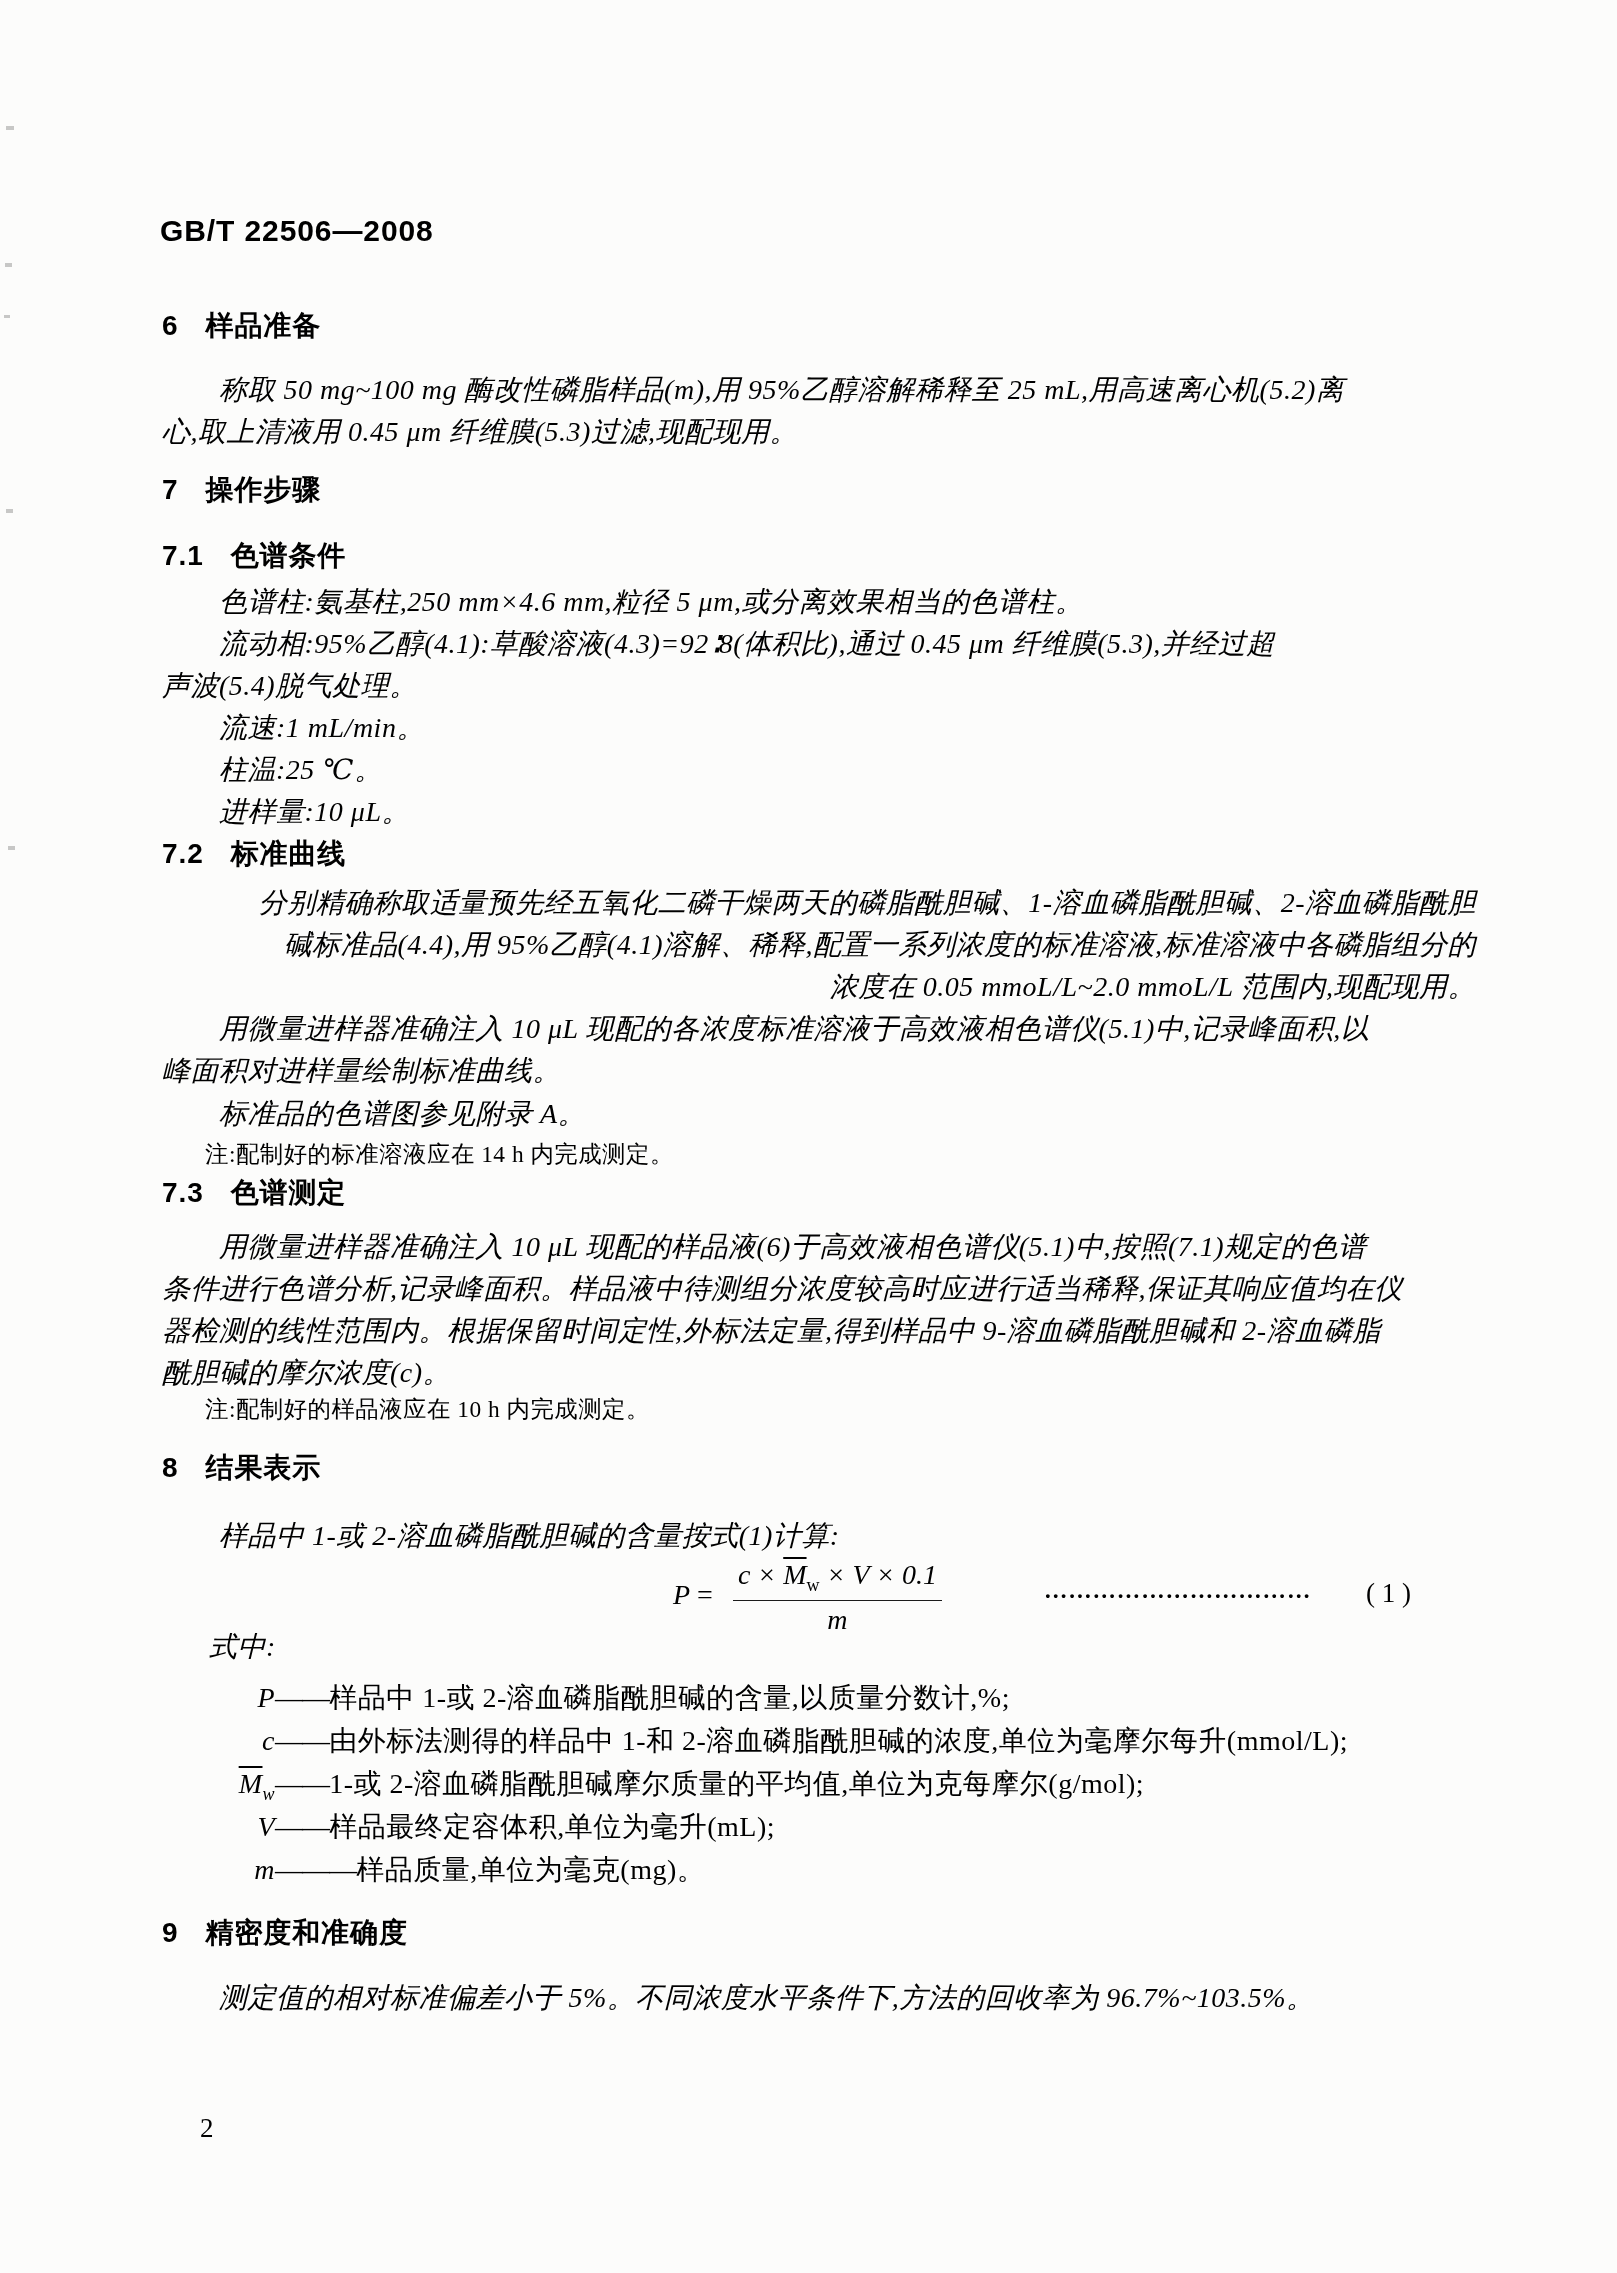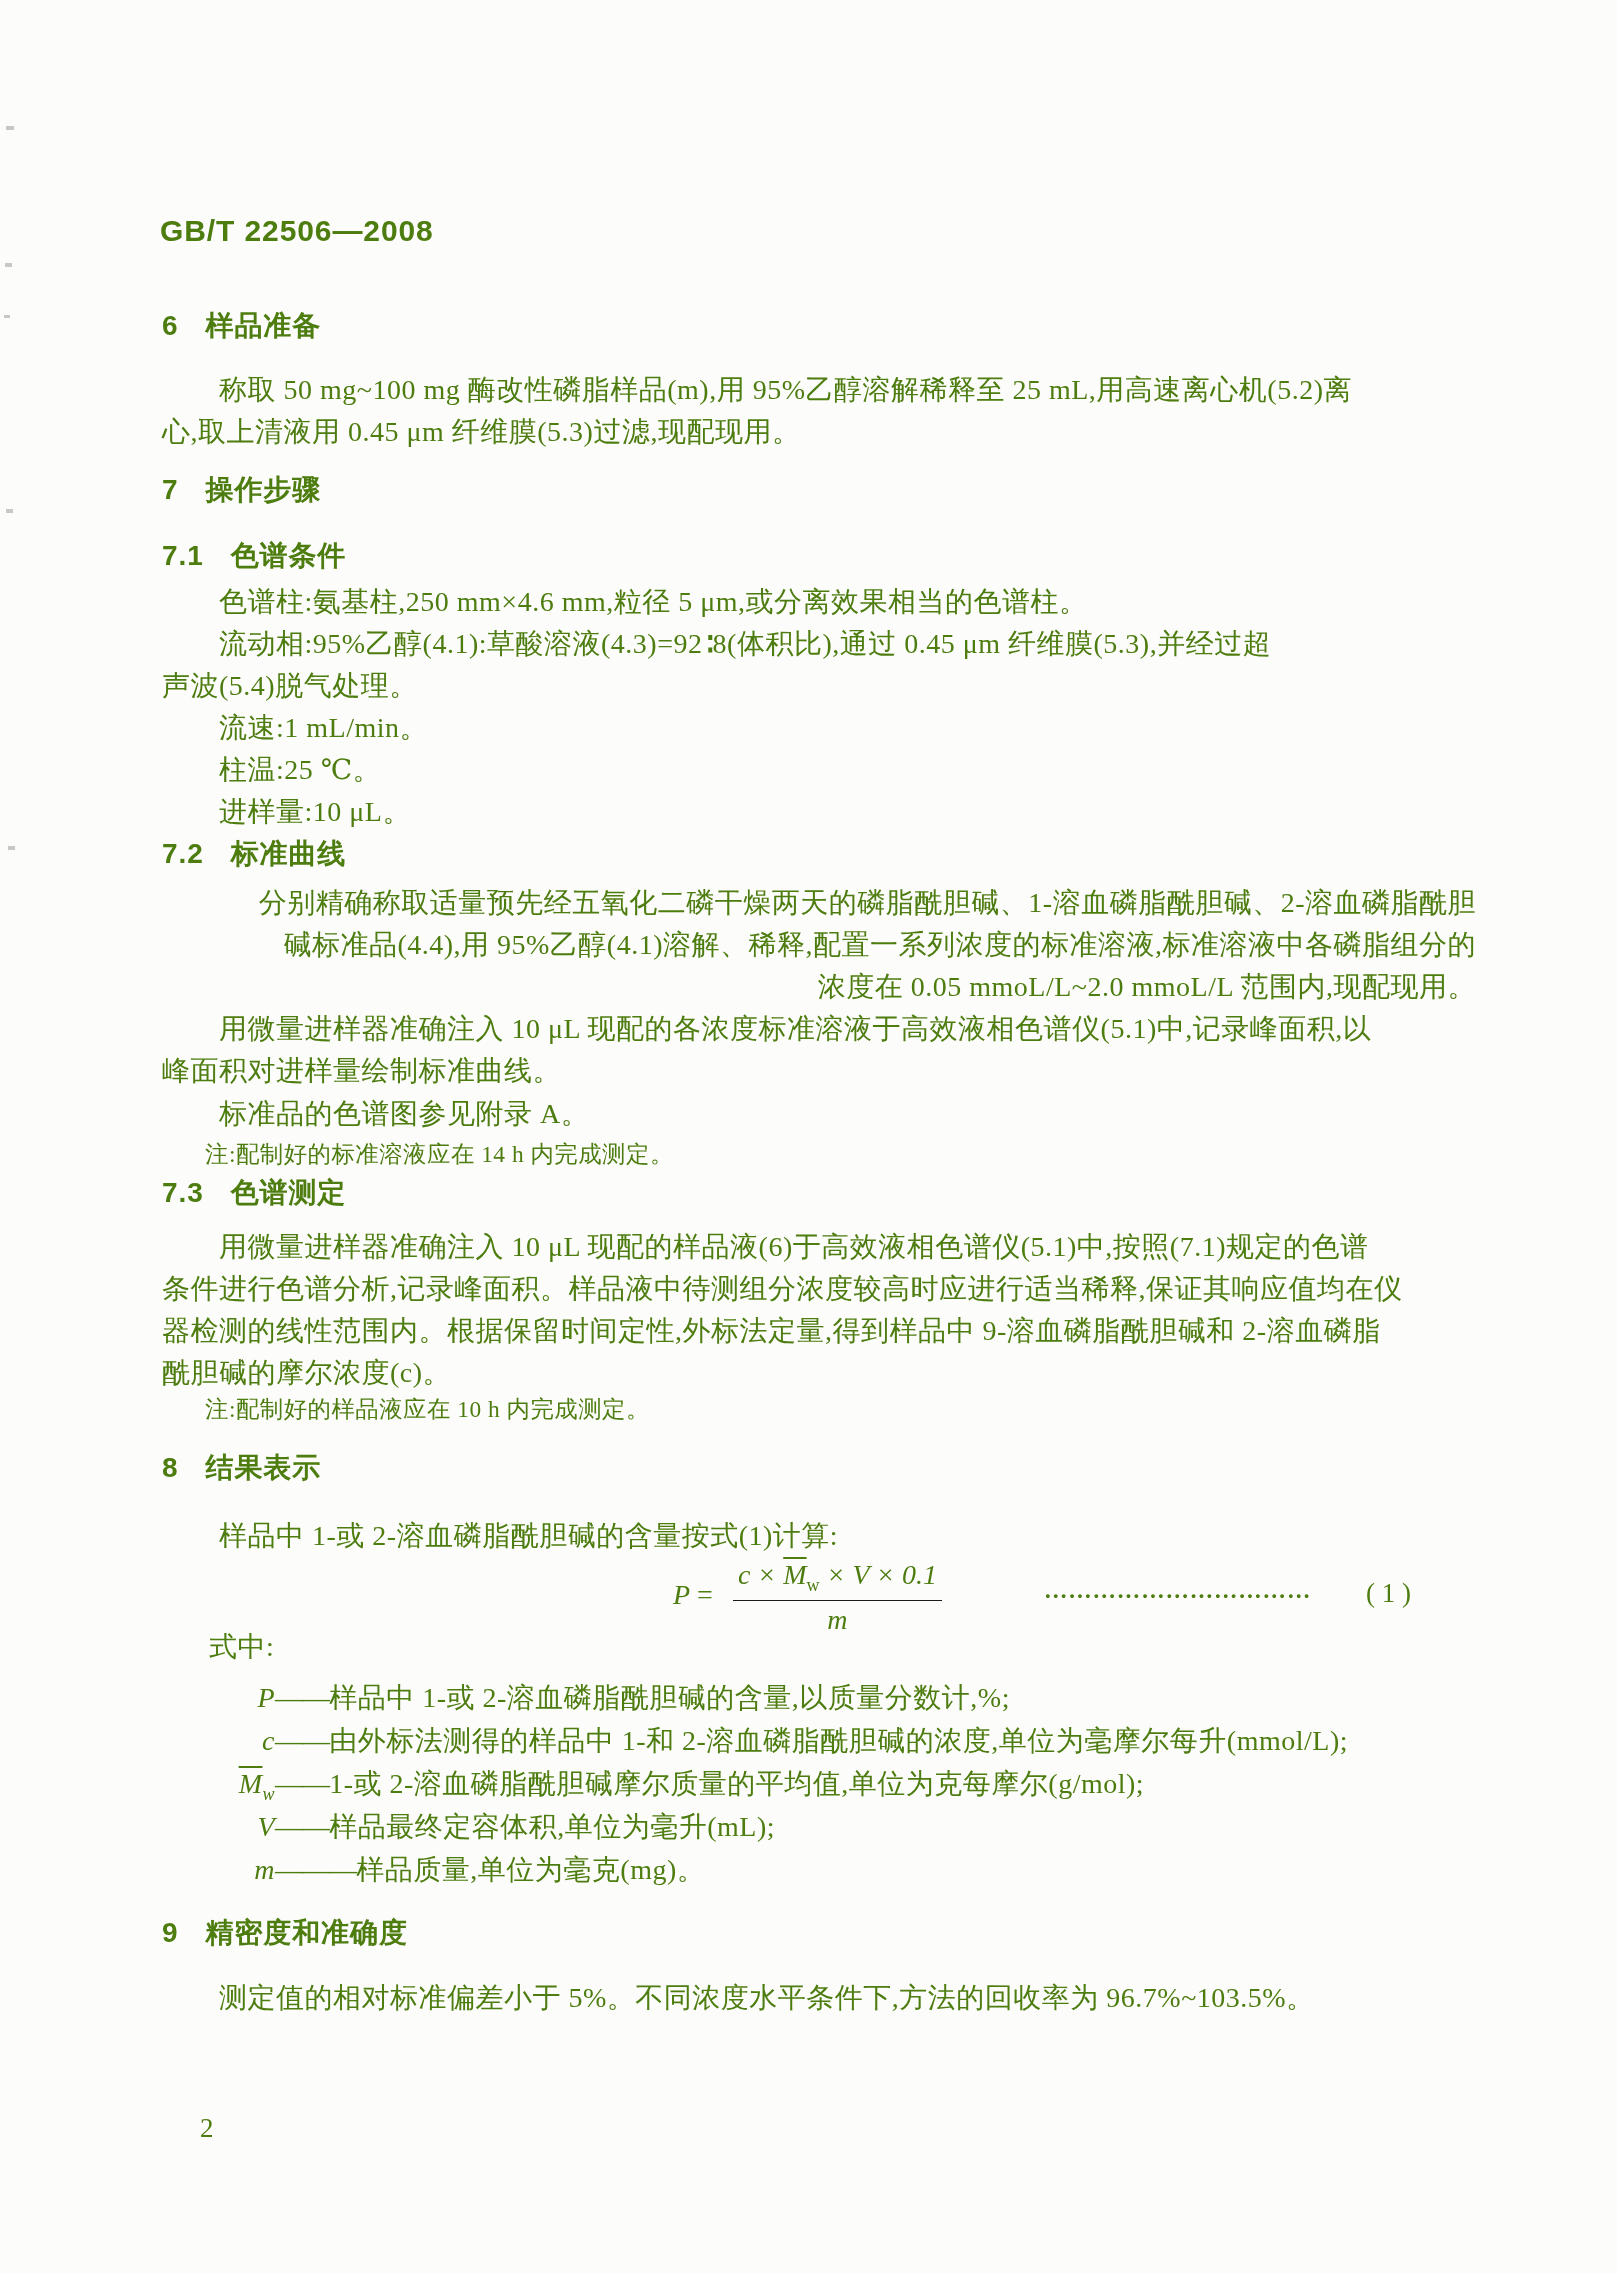--- a/index.html
+++ b/index.html
@@ -1,37 +1,37 @@
 <!DOCTYPE html>
 <html style="font-size:14.4px"><head>
 <meta charset="utf-8">
 <style>
   html,body{margin:0;padding:0;background:#e8e8e8;}
   .page{
     position:relative;
     width:1617px;height:2274px;
     background:#fcfcfb;
     font-family:"Liberation Serif","DejaVu Serif",serif;
-    color:#4d7c0f;
+    color:#000000;
     overflow:hidden;
   }
   .hd{
     position:absolute;
     font-family:"Liberation Sans","DejaVu Sans",sans-serif;
     font-weight:bold;font-size:28px;line-height:32px;
     letter-spacing:0.9px;
   }
   .hd .ht{margin-left:27px;}
   .doccode{
     position:absolute;
     font-family:"Liberation Sans","DejaVu Sans",sans-serif;
     font-weight:bold;font-size:30px;letter-spacing:0.9px;
   }
   .blk{position:absolute;font-size:28px;line-height:42px;width:1314px;letter-spacing:0.5px;}
-  .ln{white-space:pre;}
+  .ln{white-space:pre;font-style:italic;}
   .ind{padding-left:57px;}
   .note{
     position:absolute;font-size:23.4px;line-height:29px;letter-spacing:0.5px;
   }
   .pagenum{position:absolute;font-size:27px;}
   
   .fx{position:absolute;font-size:28px;}
   .fx i{font-family:"Liberation Serif","DejaVu Serif",serif;}
   .frac{display:inline-block;vertical-align:middle;text-align:center;margin-left:12.6px;}
   .fnum{display:block;border-bottom:1.8px solid #1b1b1b;padding:0 5.4px 4.5px 5.4px;}

